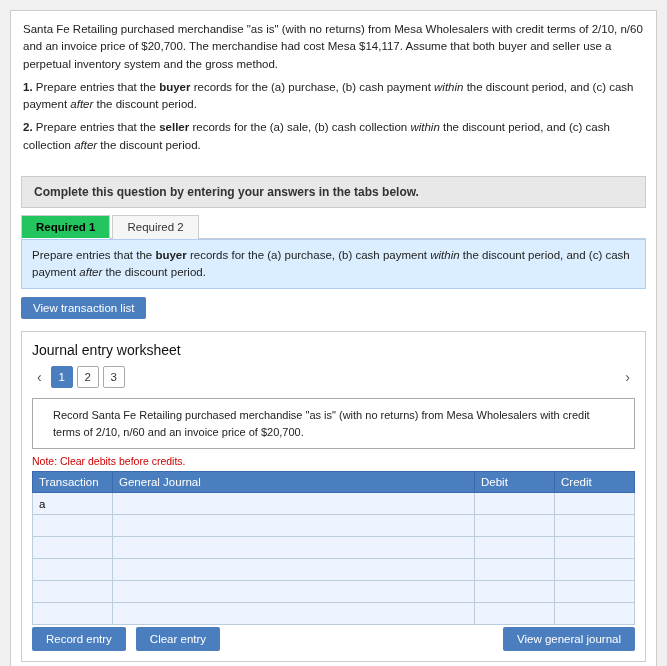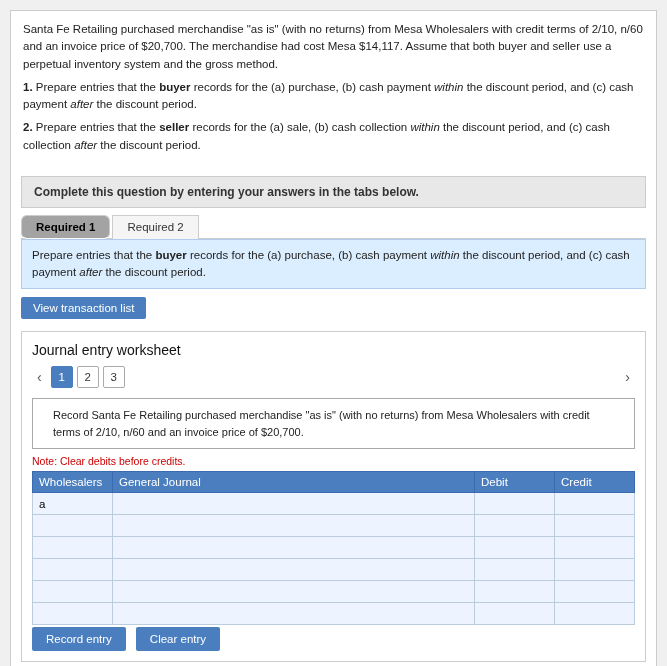--- a/index.html
+++ b/index.html
@@ -49,26 +49,25 @@
       border-bottom: none;
       cursor: pointer;
       font-size: 11.5px;
       background: #f5f5f5;
       color: #333;
       margin-right: 2px;
       position: relative;
       top: 1px;
     }
     .tab.active {
-      background: #a3a3a3;
+      background: #22c55e;
       border-bottom: 1px solid #fff;
       font-weight: bold;
       color: #000;
       z-index: 2;
-      border-radius: 6px;
     }
     .instructions-box {
       background: #dbeeff;
       border: 1px solid #b0ccee;
       margin: 0 10px;
       padding: 7px 10px;
       font-size: 11.5px;
       color: #222;
       line-height: 1.5;
     }
@@ -258,21 +257,21 @@
       <button class="nav-arrow" style="margin-left:auto;">›</button>
     </div>
 
     <div class="record-description">Record Santa Fe Retailing purchased merchandise "as is" (with no returns) from Mesa Wholesalers with credit terms of 2/10, n/60 and an invoice price of $20,700.</div>
 
     <div class="note-text">Note: Clear debits before credits.</div>
 
     <table class="journal-table">
       <thead>
         <tr>
-          <th>Wholesalers</th>
+          <th>Transaction</th>
           <th>General Journal</th>
           <th class="center">Debit</th>
           <th class="center">Credit</th>
         </tr>
       </thead>
       <tbody>
         <tr>
           <td class="transaction-col">a</td>
           <td class="journal-col"><input type="text" style=""></td>
           <td class="debit-col"><input type="text" style=""></td>
@@ -307,19 +306,20 @@
           <td class="journal-col"><input type="text" style=""></td>
           <td class="debit-col"><input type="text" style=""></td>
           <td class="credit-col"><input type="text" style=""></td>
         </tr>
       </tbody>
     </table>
 
     <div class="action-buttons">
       <button class="btn-action">Record entry</button>
       <button class="btn-action">Clear entry</button>
+      <button class="btn-action btn-view-journal">View general journal</button>
     </div>
   </div>
 
   
   
 
 </div>
 
 </body></html>

